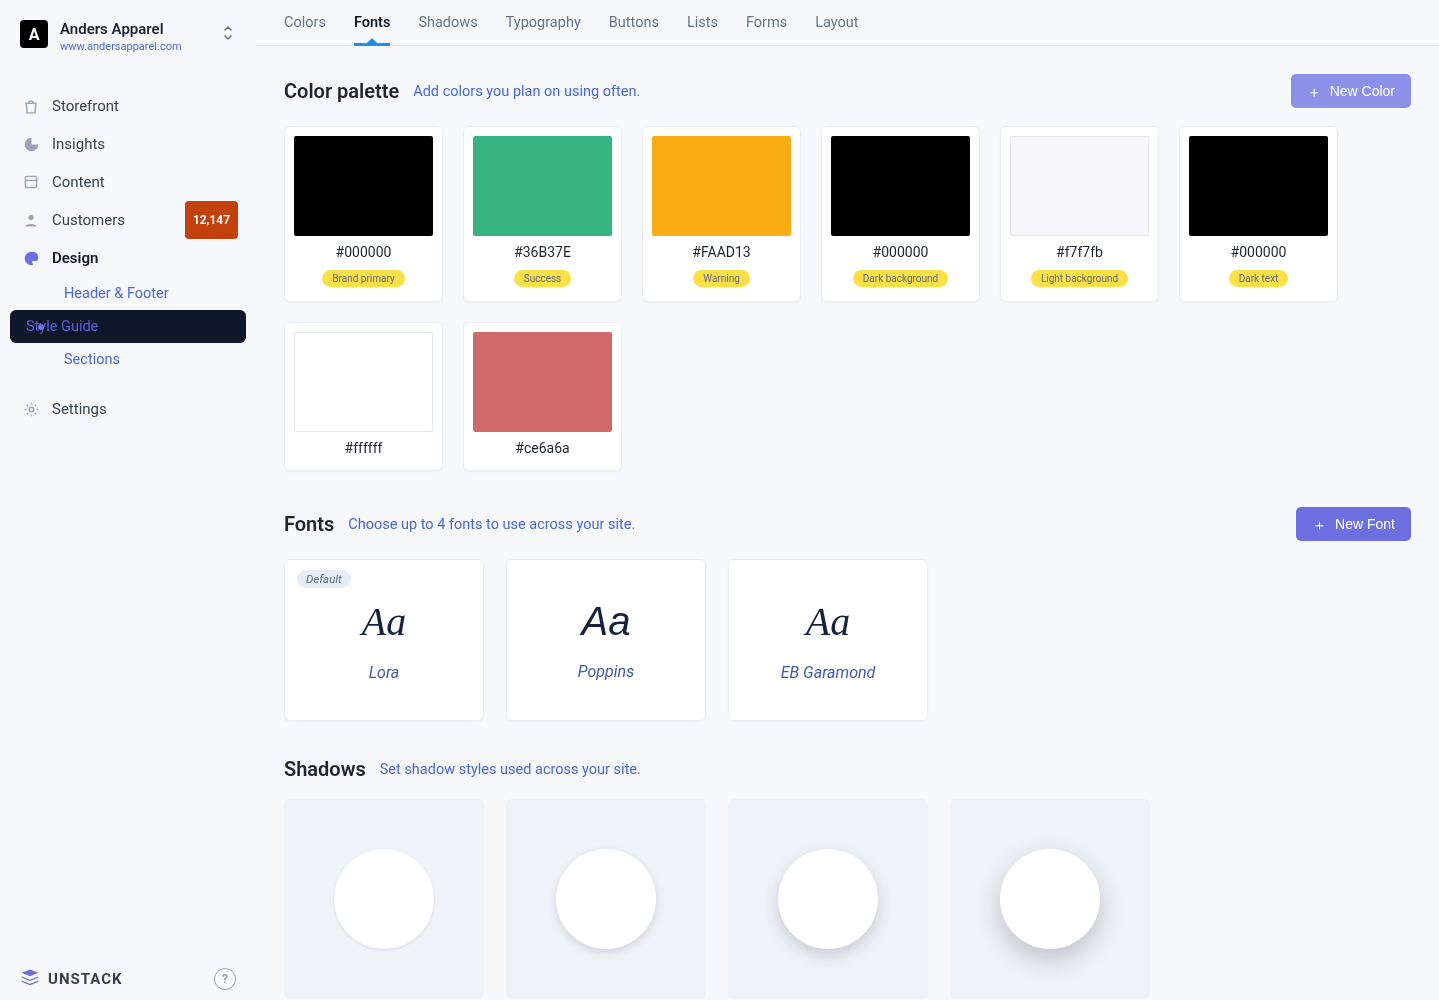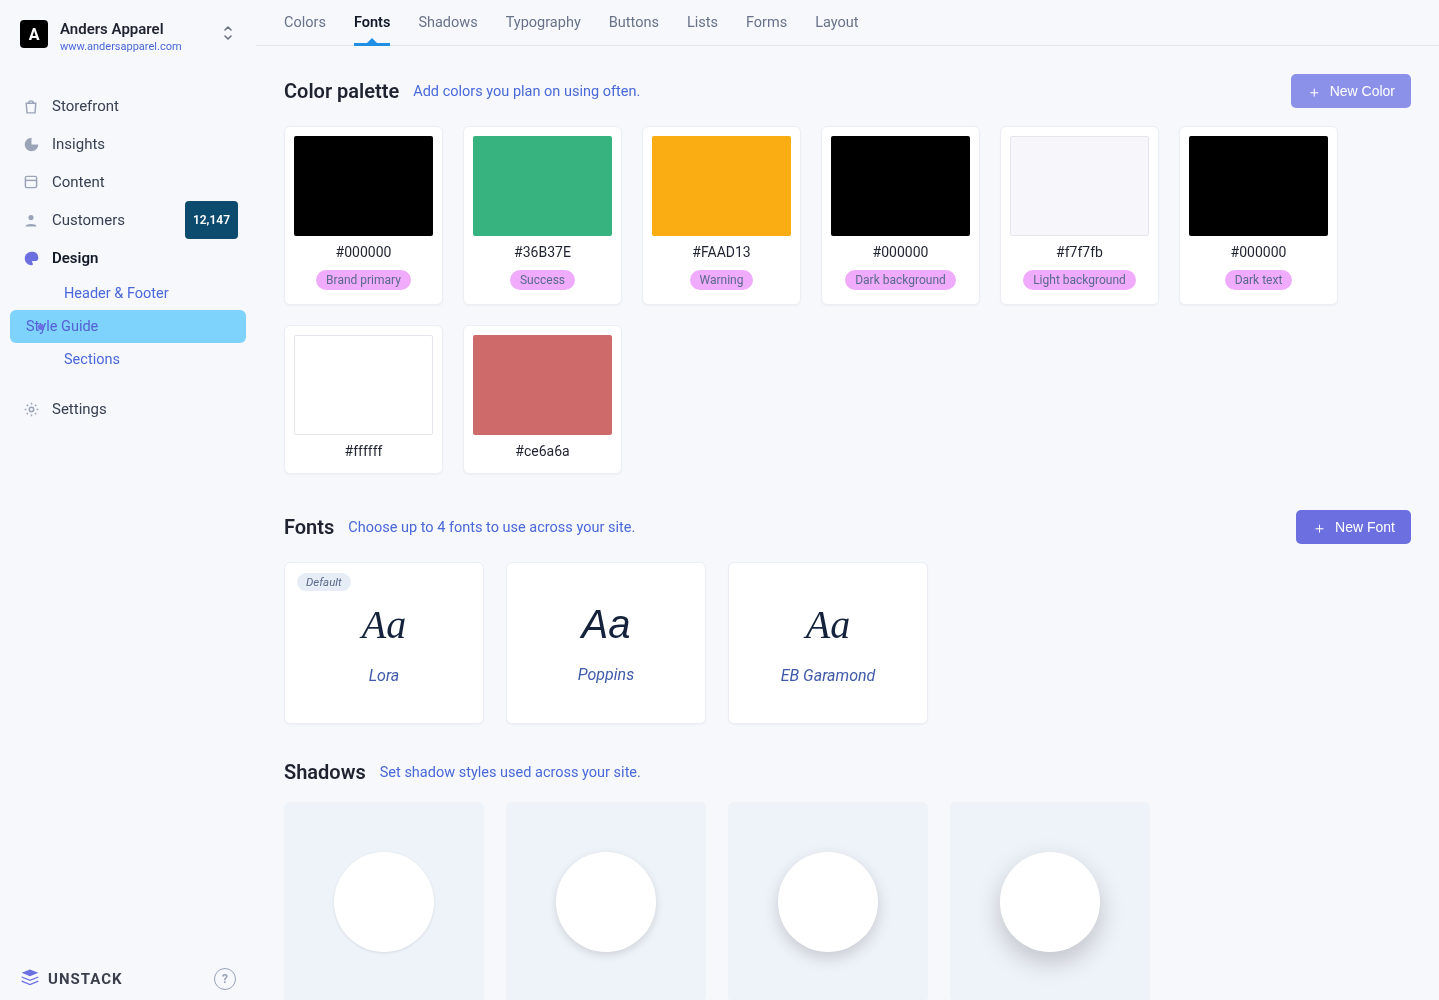--- a/index.html
+++ b/index.html
@@ -60,36 +60,36 @@
   .nav-item .icon-slot {
     width: 22px;
     display:flex; align-items:center; justify-content:center;
     margin-right: 10px;
     color:#9aa3b8;
   }
   .nav-item.active { font-weight:600; color:#111827;}
   .nav-item.active .icon-slot { color:#6b6fe0; }
   .nav-badge {
     position:absolute; right:18px;
-    background:#0c4a6e; color:#fff;
+    background:#c2410c; color:#fff;
     font-size:12px; padding:12px 8px;
     border-radius:4px; font-weight:600;
   }
   .subnav { padding-left: 0; }
   .subnav-item {
     font-size: 14.5px;
     color:#4a68d9;
     padding: 8px 20px 8px 54px;
     cursor:pointer;
     border-radius:6px;
     margin: 0 10px;
     position: relative;
   }
   .subnav-item.selected {
-    background:#7dd3fc;
+    background:#0f172a;
     color:#5560d6;
     padding-left:16px;
   }
   .subnav-item.selected::before{
     content:""; position:absolute; left:28px; top:50%;
     width:6px; height:6px; border-radius:50%;
     background:#6b6fe0; transform:translateY(-50%);
   }
 
   .sidebar-footer{
@@ -175,22 +175,22 @@
     border:1px solid #eceef5;
     box-shadow:0 1px 2px rgba(16,24,40,.04);
     overflow:hidden;
     padding:9px 9px 14px 9px;
     text-align:center;
   }
   .swatch{ height:100px; border-radius:2px; }
   .hex{ font-size:14px; margin-top:8px; color:#1f2330;}
   .tag{
     display:inline-block; margin-top:10px;
-    background:#f0abfc; color:#5a6a8a;
-    font-size:12px; padding:3px 10px; border-radius:10px;
+    background:#fde047; color:#5a6a8a;
+    font-size:10px; padding:3px 10px; border-radius:10px;
   }
 
   
   .font-grid{ display:flex; gap:22px; margin-bottom:36px;font-style:italic;}
   .font-card{
     width:200px; height:162px;
     background:#fff; border:1px solid #eceef5; border-radius:6px;
     box-shadow:0 1px 2px rgba(16,24,40,.04);
     display:flex; flex-direction:column; align-items:center; justify-content:center;
     position:relative;

